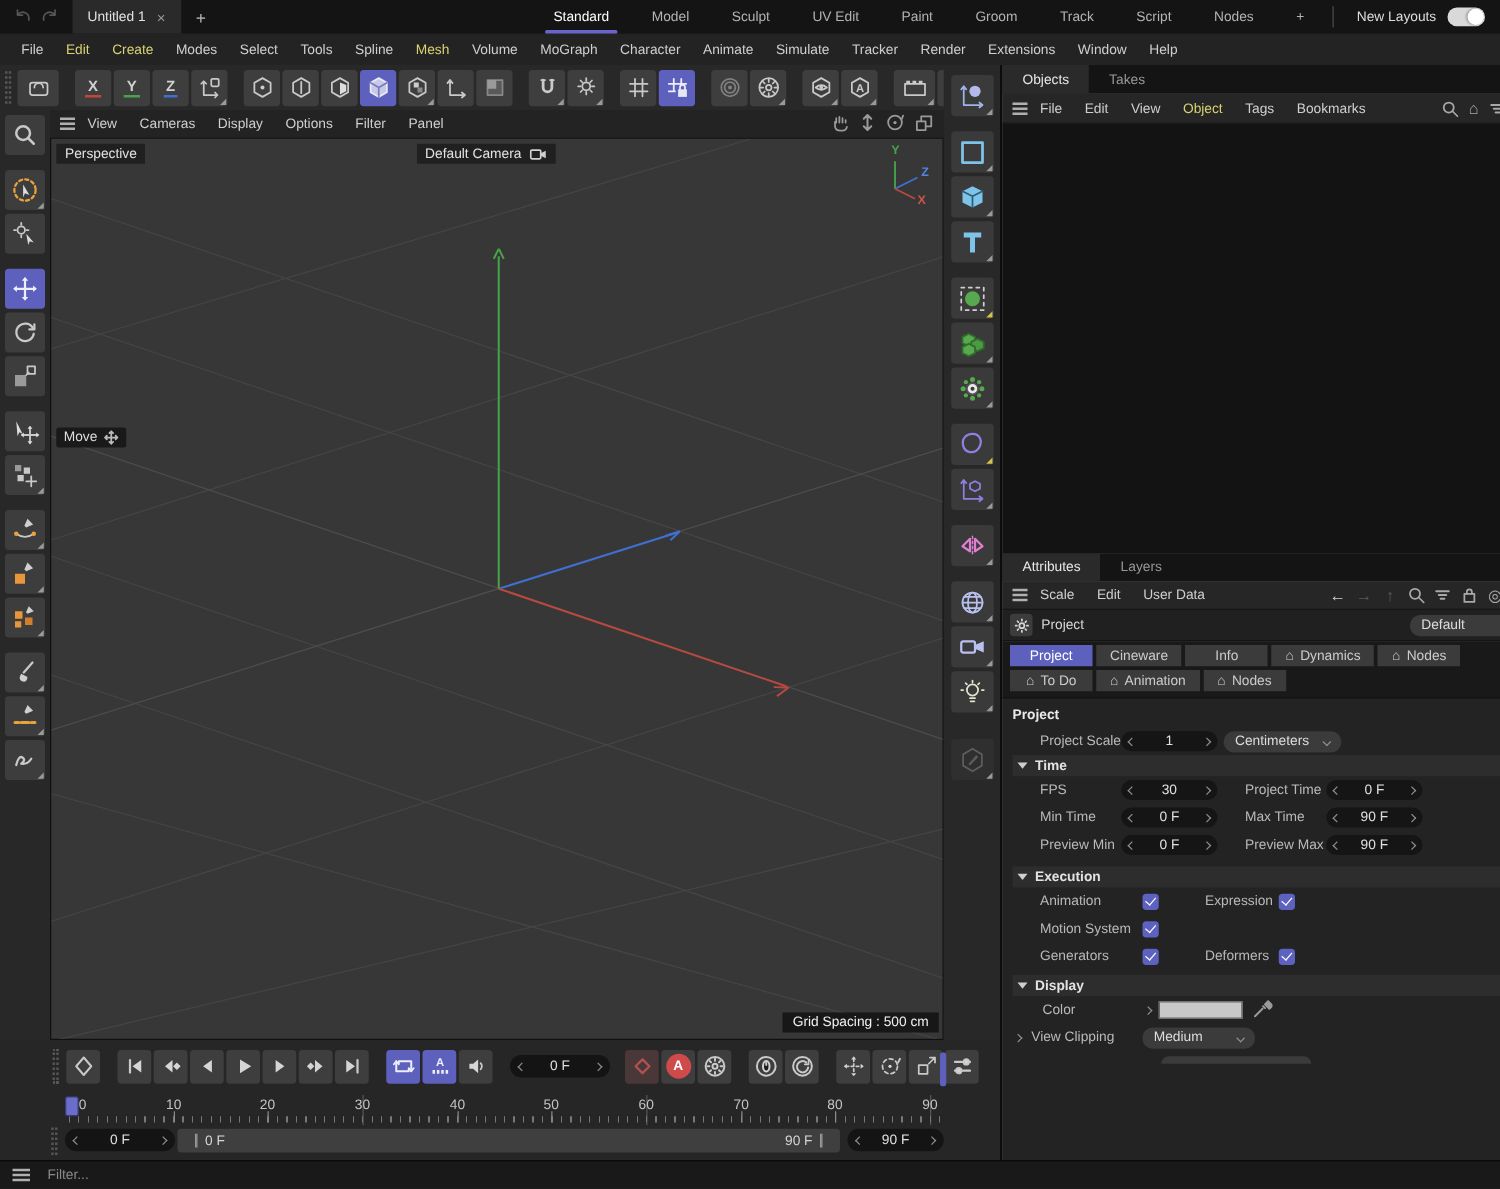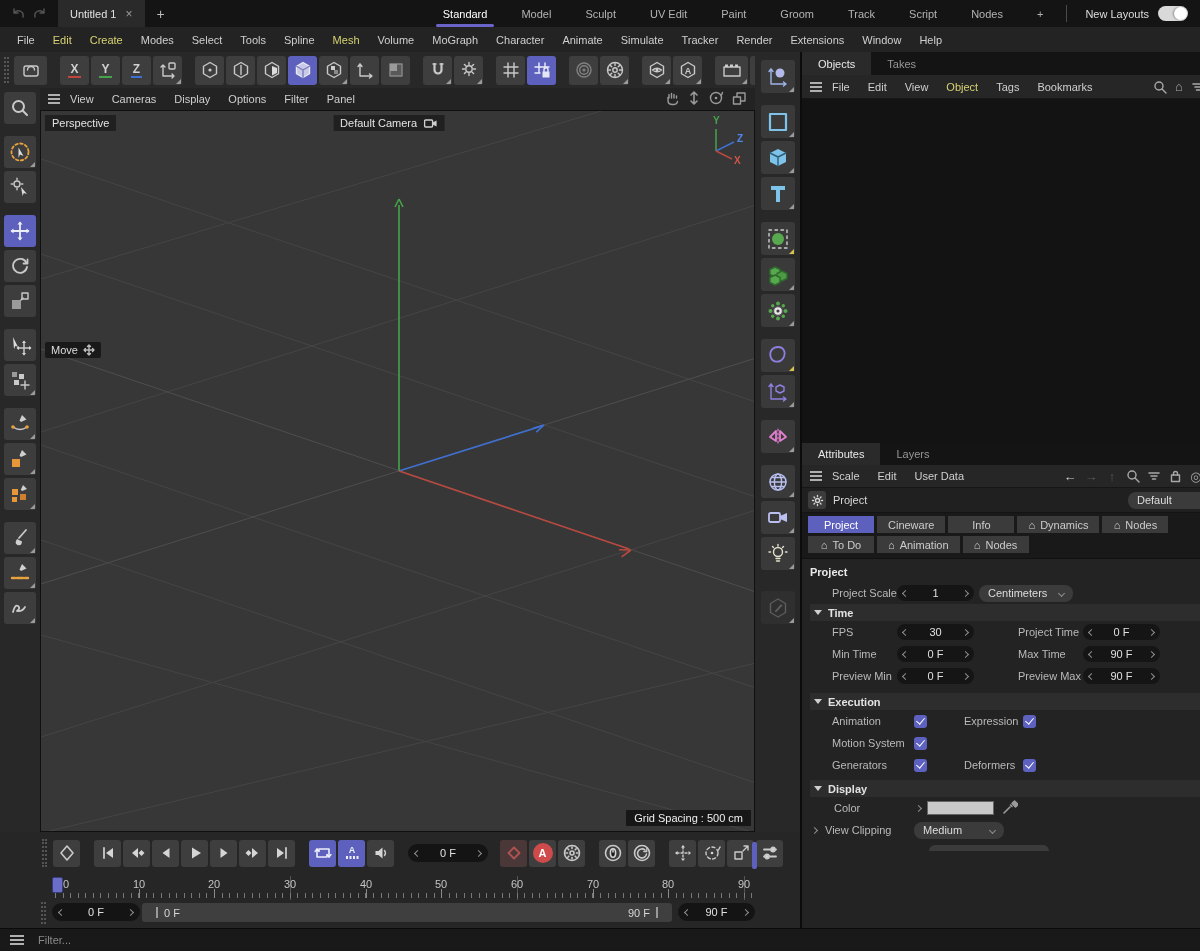--- a/index.html
+++ b/index.html
@@ -70,21 +70,21 @@
 .geartile{width:18px;height:18px;border-radius:3px;background:#3c3c3c;display:flex;align-items:center;justify-content:center}
 .dd{background:#3b3b3b;border-radius:8px;height:17px;display:flex;align-items:center;padding:0 9px;color:#ddd;gap:8px}
 .dd .c-d{margin-left:auto}
 #atabbtns{background:#191919;padding:3px 6px 2px 6px;display:flex;flex-wrap:wrap;border-bottom:1px solid #111}
 .atab{background:#3b3b3b;color:#ccc;height:17px;padding:0 11px;display:flex;align-items:center;gap:5px;margin:0 3px 3px 0;min-width:66px;justify-content:center}
 .atab.active{background:#5d61bd;color:#fff}
 #atcontent{position:relative;height:374px;background:#232323;padding-top:5px;overflow:hidden}
 .heading{font-weight:bold;color:#eaeaea;padding:2px 0 4px 8px}
 .arow{display:flex;align-items:center;height:22px;padding-left:30px}
 .lab{color:#b9b9b9}
-.l1{width:65px}.l2{width:65px;margin-left:44px}
+.l1{width:65px}.l2{width:65px;margin-left:22px}
 .spin{display:flex;align-items:center;justify-content:space-between;background:#151515;border-radius:9px;height:16px;width:77px;padding:0 6px;color:#e0e0e0}
 .c-l,.c-r,.c-d,.c-u{width:5px;height:5px;border-top:1.4px solid #8f8f8f;border-right:1.4px solid #8f8f8f;display:inline-block;flex:none}
 .c-l{transform:rotate(-135deg)}.c-r{transform:rotate(45deg)}.c-d{transform:rotate(135deg)}
 .pill{background:#3b3b3b;border-radius:9px;height:17px;display:inline-flex;align-items:center;padding:0 12px;color:#d5d5d5}
 .sect{display:flex;align-items:center;background:#2d2d2d;height:17px;margin:0 14px 0 8px;padding:0 4px;font-weight:bold;color:#e3e3e3}
 .tri{width:0;height:0;border-left:4px solid transparent;border-right:4px solid transparent;border-top:5px solid #cfcfcf;margin-right:6px}
 .cb{width:13px;height:13px;border-radius:3px;background:#5d61c0;position:relative;flex:none}
 .cb::after{content:"";position:absolute;left:4px;top:1.5px;width:4px;height:7px;border-right:1.6px solid #fff;border-bottom:1.6px solid #fff;transform:rotate(40deg)}
 .l1e{width:82px}.swatch{width:67px;height:14px;background:#c9c9c9;border:1px solid #666}
 .scrollbar{position:absolute;right:4px;top:0;width:9px;height:374px;background:#1d1d1d}

